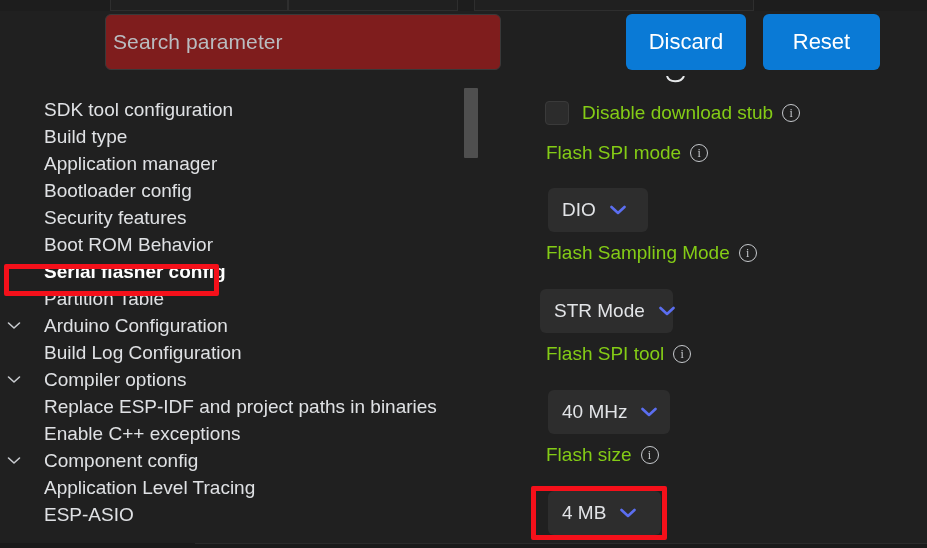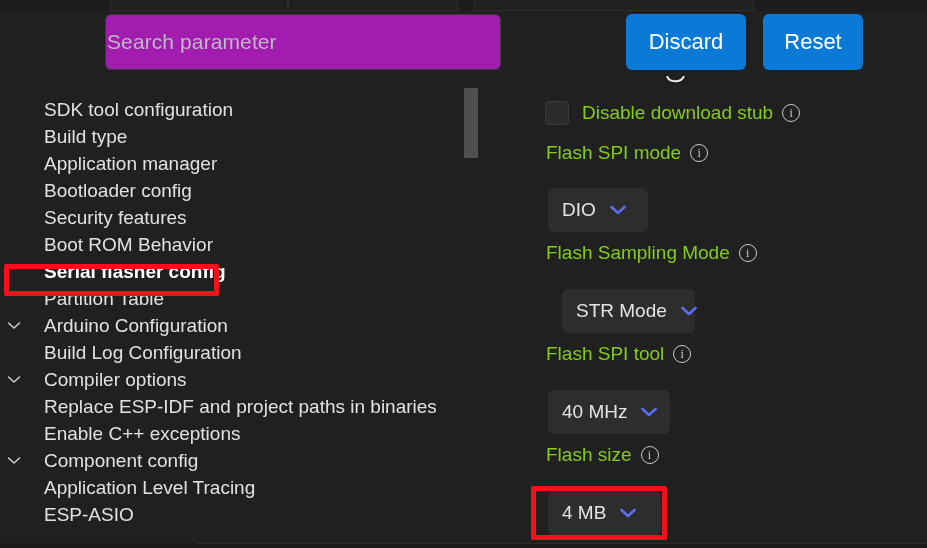--- a/index.html
+++ b/index.html
@@ -36,25 +36,25 @@
   }
   .bottom-band .rule {
     position: absolute; left: 195px; right: 0; top: 0; height: 1px;
     background: #2b2b2b;
   }
 
   
   .search-box {
     position: absolute;
     left: 105px; top: 14px; width: 396px; height: 56px;
-    background: #a21caf;
+    background: #7f1d1d;
     border: 1px solid #393939;
     border-radius: 6px;
     display: flex; align-items: center;
-    padding: 0 1px;
+    padding: 0 7px;
   }
   .search-box .ph {
     color: #b9bcc0;
     font-size: 21px;
     letter-spacing: .1px;
   }
 
   
   .btn {
     position: absolute; top: 14px; height: 56px;
@@ -62,21 +62,21 @@
     color: #ffffff;
     border: none; border-radius: 6px;
     font-family: "Liberation Sans", sans-serif;
     font-size: 22px;
     cursor: pointer;
     display: flex; align-items: center; justify-content: center;
     padding: 0 22px;
   }
   .btn-save    { left: 517px; width: 92px; }
   .btn-discard { left: 626px; width: 120px; }
-  .btn-reset   { left: 763px; width: 100px; }
+  .btn-reset   { left: 763px; width: 117px; }
 
   
   .tree {
     position: absolute;
     left: 0; top: 96px; width: 462px; height: 452px;
     overflow: hidden;
   }
   .tree-item {
     position: relative;
     height: 27px;
@@ -293,21 +293,21 @@
         <svg width="16" height="10" viewBox="0 0 16 10">
             <path d="M1.5 2 L8 8 L14.5 2" stroke="#5b6ef0" stroke-width="2.6" fill="none" stroke-linecap="round" stroke-linejoin="round"></path>
           </svg>
       </span>
     </div>
 
     <div class="row" style="left:11px; top:164px;">
       <span class="field-label">Flash Sampling Mode</span>
       <span class="info-icon">i</span>
     </div>
-    <div class="dropdown" style="left:27px; top:211px; width:133px;">
+    <div class="dropdown" style="left:5px; top:211px; width:133px;">
       <span class="dd-val">STR Mode</span>
       <span class="dd-chev">
         <svg width="16" height="10" viewBox="0 0 16 10">
             <path d="M1.5 2 L8 8 L14.5 2" stroke="#5b6ef0" stroke-width="2.6" fill="none" stroke-linecap="round" stroke-linejoin="round"></path>
           </svg>
       </span>
     </div>
 
     <div class="row" style="left:11px; top:265px;">
       <span class="field-label">Flash SPI tool</span>

